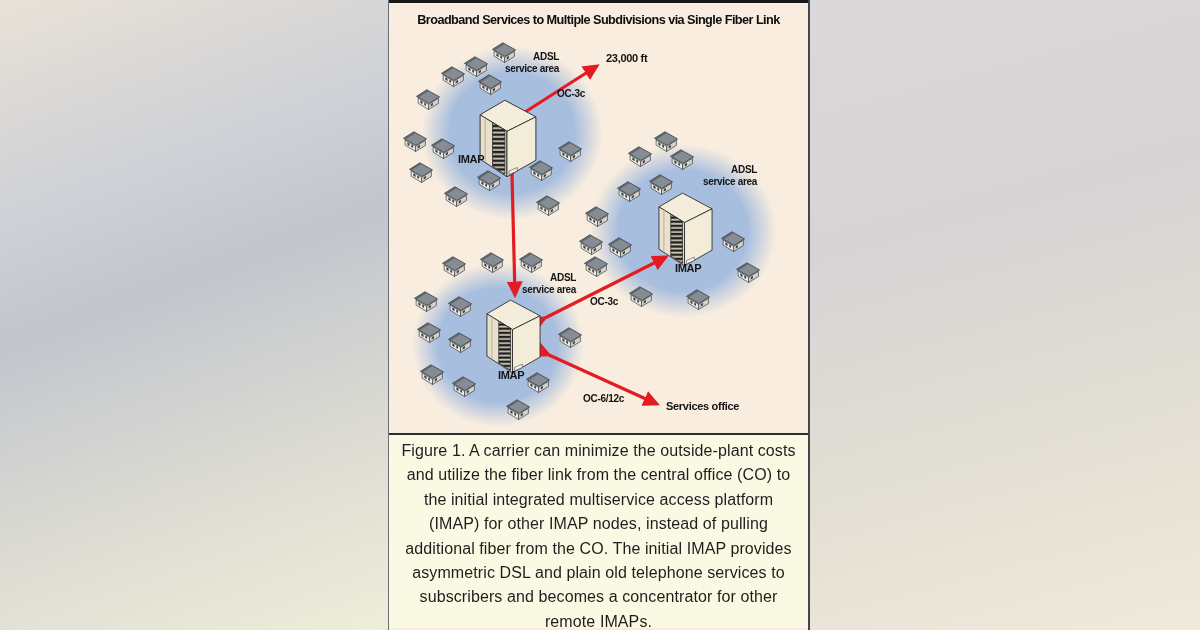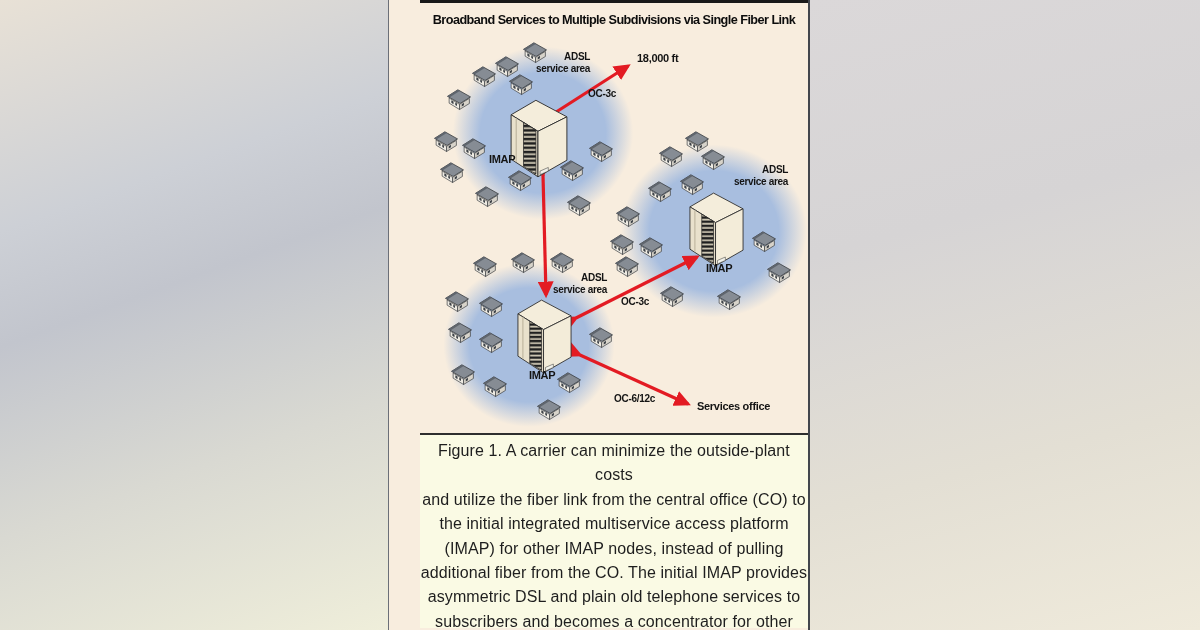--- a/index.html
+++ b/index.html
@@ -13,21 +13,21 @@
     background:linear-gradient(160deg,#e8e1d6 0%,#cdd0d6 30%,#c2c5cd 45%,#d9d9d2 70%,#efeeda 100%);
   }
   .bg-right{
     position:absolute;left:810px;top:0;width:390px;height:630px;
     background:linear-gradient(165deg,#dbd8d9 0%,#d6d4d5 35%,#e3dfd4 70%,#efeadb 100%);
   }
   
   .card{
     position:absolute;left:388px;top:0;width:422px;height:630px;
     border-left:1px solid #6b6f78;border-right:2px solid #42464d;
-    box-sizing:border-box;background:var(--diagram-bg,#f8edde);padding-left:31px;
+    box-sizing:border-box;background:var(--diagram-bg,#f8edde);
   }
   .diagram{
     position:relative;width:100%;height:435px;box-sizing:border-box;
     border-top:3px solid #191919;border-bottom:2px solid #2e2e2e;
     background:var(--diagram-bg,#f8edde);overflow:hidden;
   }
   .diagram-title{
     position:absolute;left:0;top:9px;width:100%;text-align:center;
     font-size:13.5px;font-weight:700;letter-spacing:-0.6px;color:#0d0d0d;
     transform:scaleX(.94);transform-origin:50% 50%;white-space:nowrap;
@@ -471,21 +471,21 @@
       <polygon points="29,33 57,19 57,61 29,77" fill="#f3ecd9" stroke="#2c2c2c" stroke-width="0.9"></polygon>
       <line x1="8" y1="20.5" x2="8" y2="62.5" stroke="#c6bda7" stroke-width="1.4"></line>
       <polygon points="15,24.5 27,31.9 27,74.5 15,67" fill="url(#slats1)" stroke="#222" stroke-width="0.7"></polygon>
       <polygon points="31,71.5 39,68 39,71.5 31,75" fill="#f2f2ea" stroke="#2c2c2c" stroke-width="0.5"></polygon>
     </svg>
 
     <div class="dlabel center" style="left:143px;top:48px;">
       <div>ADSL</div>
       <div>service area</div>
     </div>
-    <div class="dlabel big" style="left:217px;top:50px;">18,000 ft</div>
+    <div class="dlabel big" style="left:217px;top:50px;">23,000 ft</div>
     <div class="dlabel" style="left:168px;top:85px;">OC-3c</div>
     <div class="dlabel big" style="left:69px;top:151px;">IMAP</div>
 
     <div class="dlabel center" style="left:341px;top:161px;">
       <div>ADSL</div>
       <div>service area</div>
     </div>
     <div class="dlabel big" style="left:286px;top:260px;">IMAP</div>
 
     <div class="dlabel center" style="left:160px;top:269px;">

